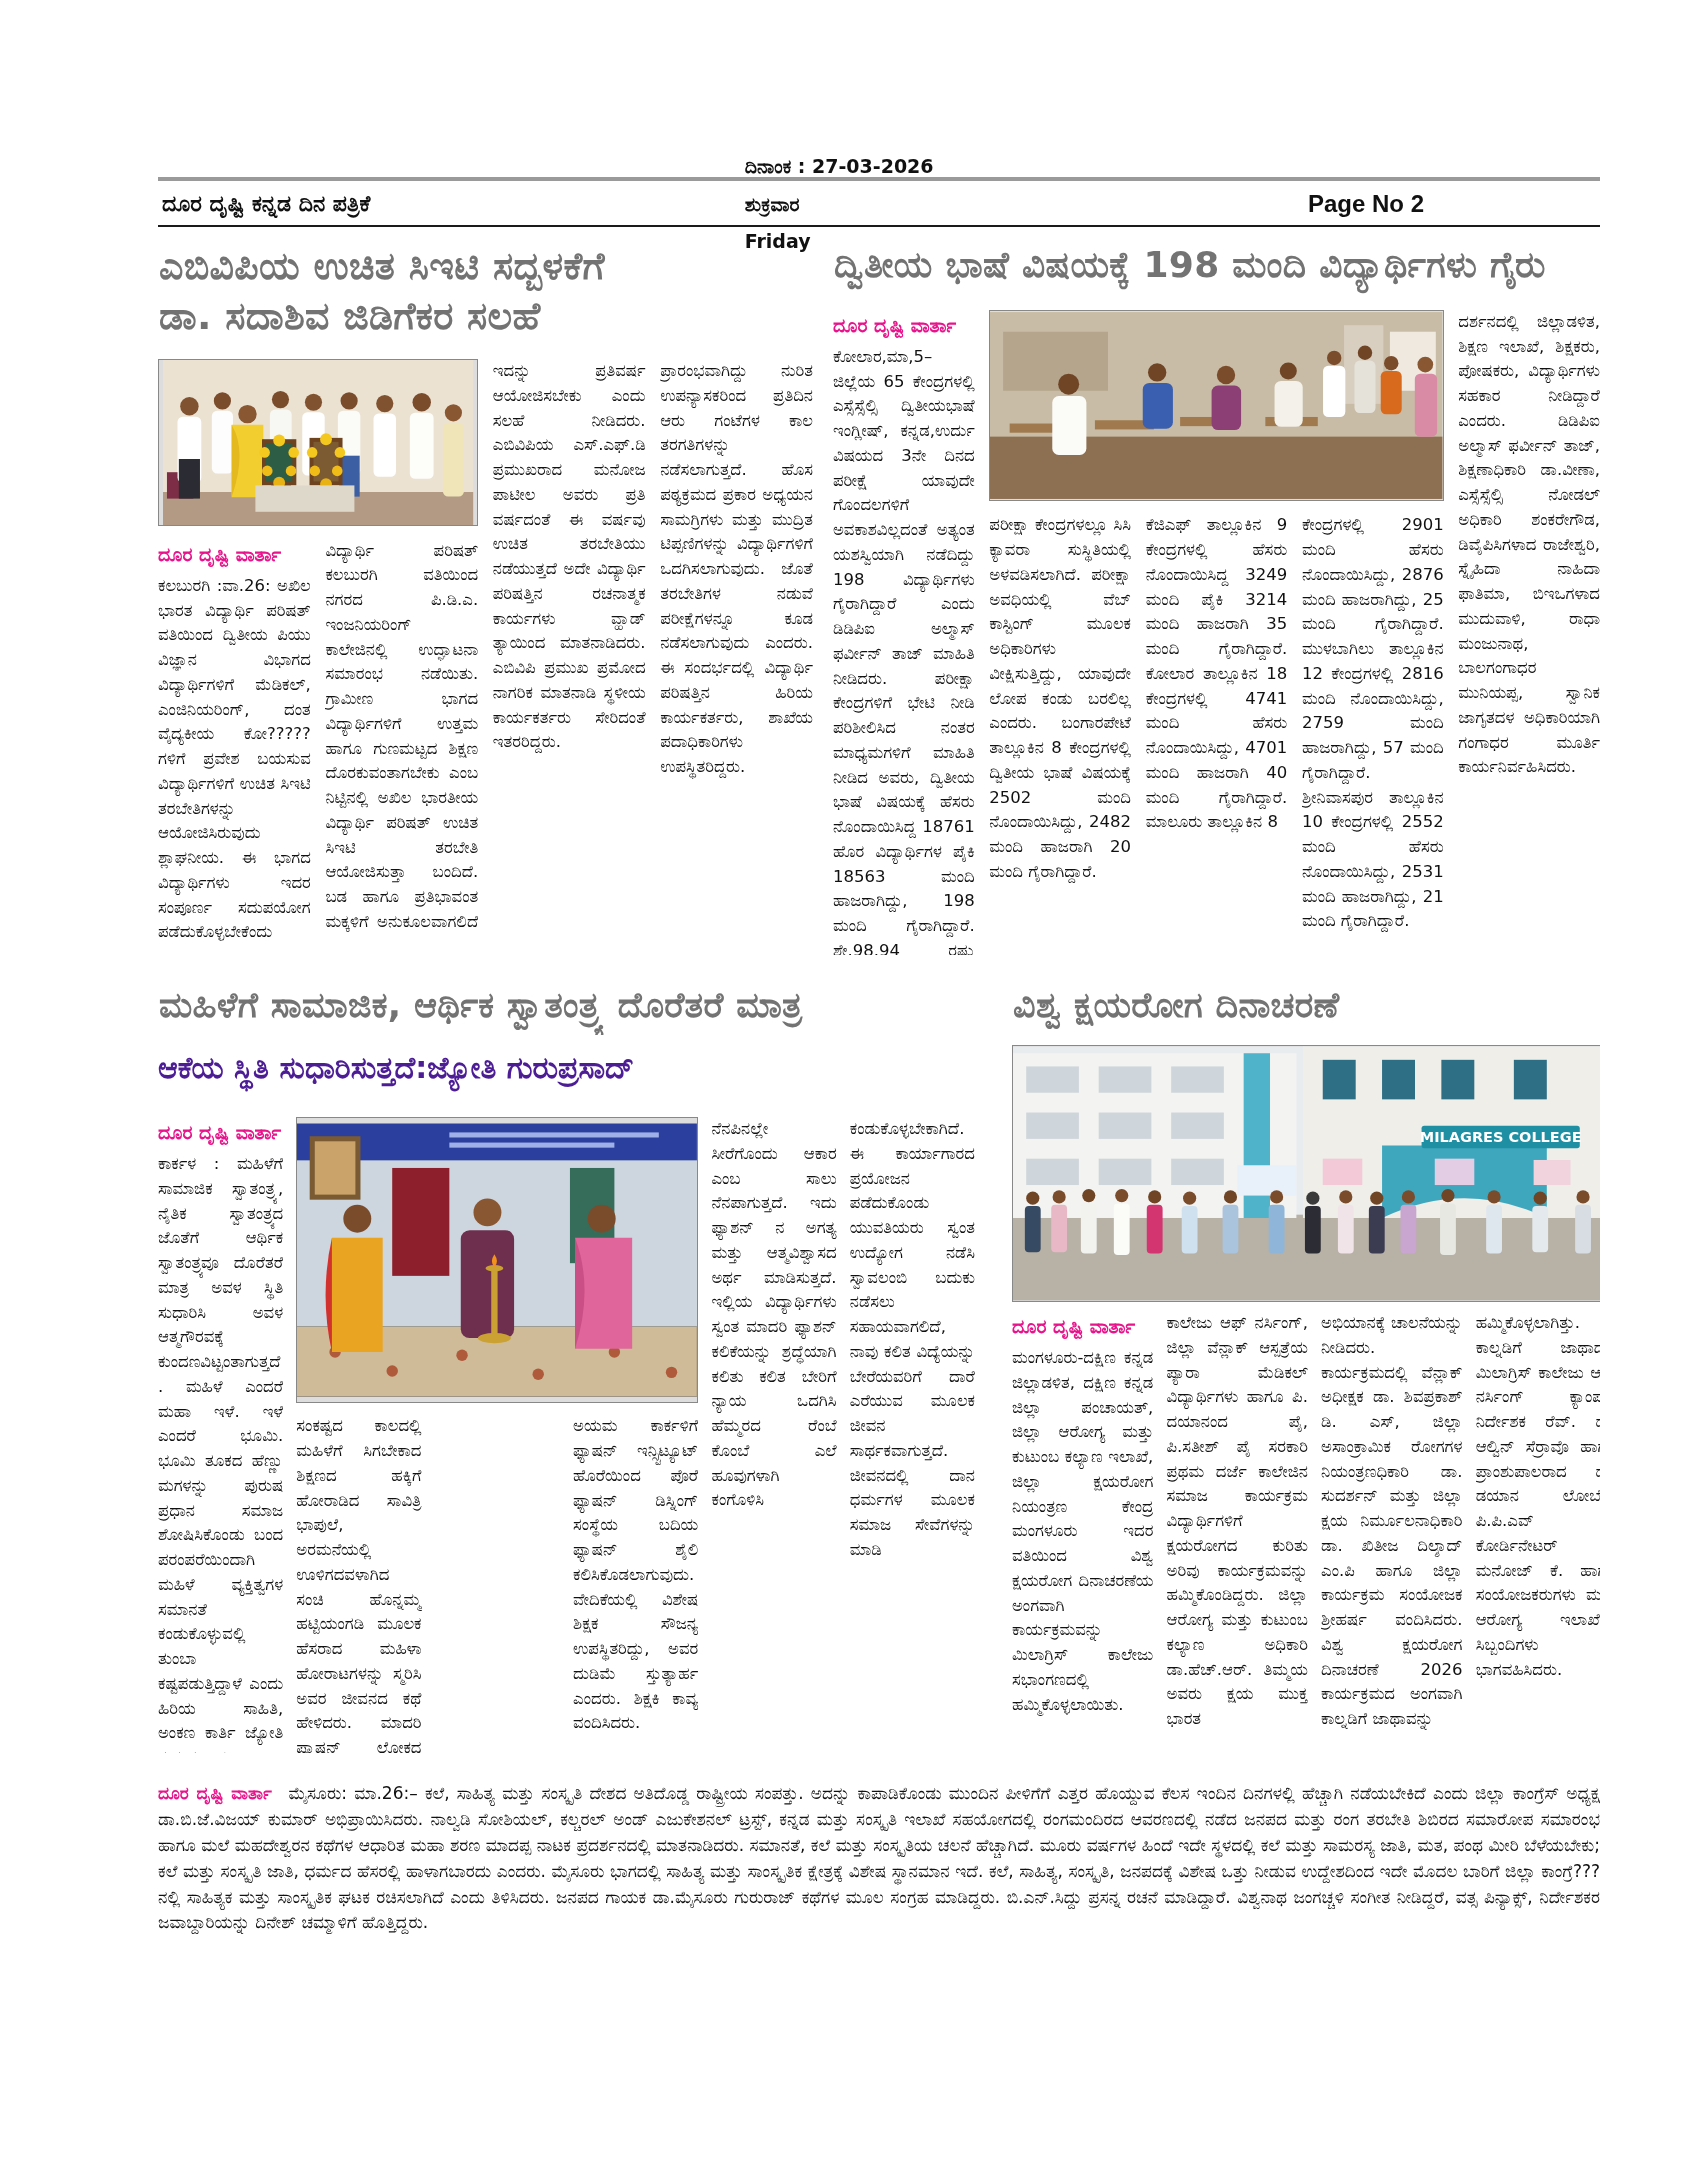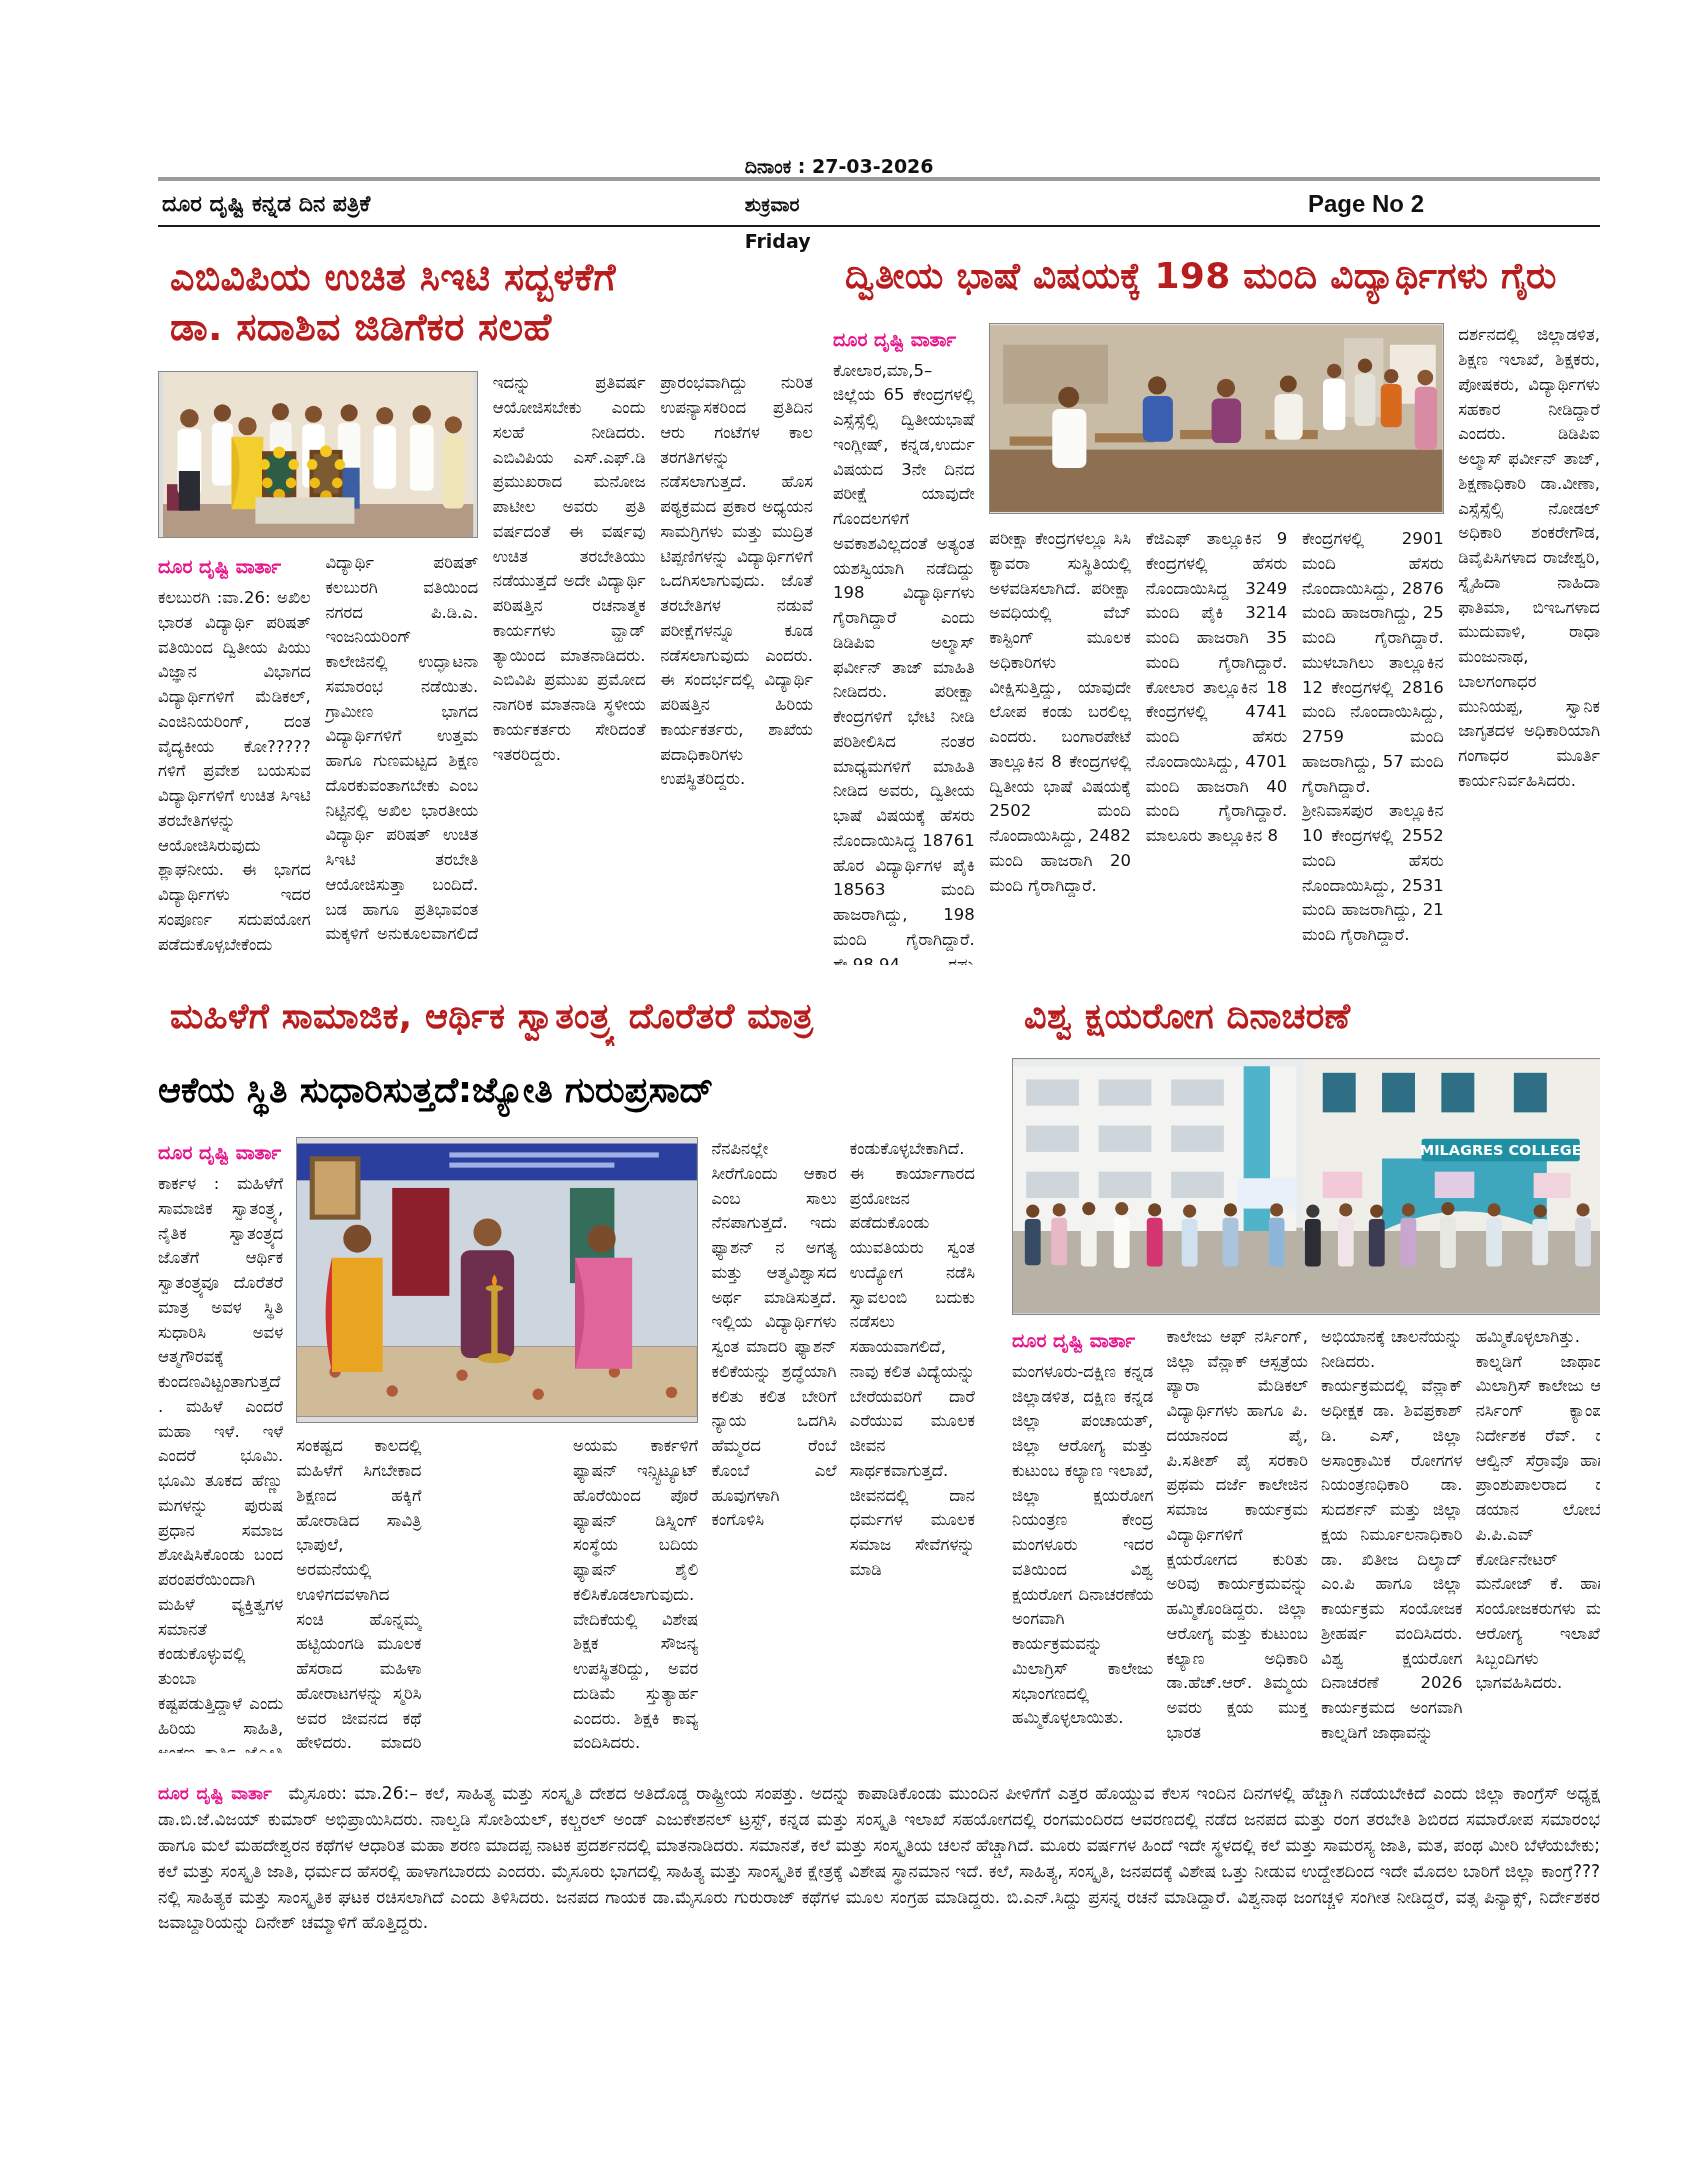--- a/index.html
+++ b/index.html
@@ -12,21 +12,21 @@
   
   .masthead{
     border-top:4.6px solid #9a9a9a;border-bottom:2.6px solid #1a1a1a;
     display:flex;align-items:center;justify-content:space-between;
     padding:6.6px 4px 5.3px 4px;height:32px;
   }
   .masthead .paper{font-weight:bold;font-size:22px;}
   .masthead .dateline{font-weight:bold;font-size:19px;display:flex;gap:14.6px;flex-direction:column;}
   .masthead .pageno{font-family:Liberation Sans, sans-serif;font-weight:bold;font-size:24px;padding-right:172px;}
   
-  .hl{font-weight:800;color:#b91c1c;letter-spacing:0.3px;line-height:1.3;margin:12px;overflow:hidden;}
+  .hl{font-weight:800;color:#737373;letter-spacing:0.3px;line-height:1.3;margin:1px;overflow:hidden;}
   .byline{color:#e8148c;font-weight:bold;font-size:19px;margin:1.3px 0 5.3px 0;}
   .col{font-size:16.5px;line-height:1.5;text-align:justify;overflow:hidden;
        word-break:break-word;}
   .photo{background:#ddd;border:0.7px solid #888;overflow:hidden;}
   .photo svg{display:block;width:100%;height:100%;}
   
   .bandA{display:flex;gap:20px;margin-top:14.6px;height:724px;overflow:hidden;}
   .story1{width:655px;flex:none;}
   .story1 .hl{font-size:38px;height:106px;}
   .s1-grid{display:grid;grid-template-columns:repeat(4,1fr);gap:14.6px;
@@ -43,21 +43,21 @@
   .s2-c1{grid-column:1;grid-row:1/3;}
   .s2-photo{grid-column:2/5;grid-row:1;height:189px;}
   .s2-c2{grid-column:2;grid-row:2;}
   .s2-c3{grid-column:3;grid-row:2;}
   .s2-c4{grid-column:4;grid-row:2;}
   .s2-c5{grid-column:5;grid-row:1/3;}
   
   .bandB{display:flex;gap:37px;margin-top:17px;height:771px;overflow:hidden;}
   .bb-left{width:817px;flex:none;}
   .bb-left .hl{font-size:35px;height:52px;white-space:nowrap;}
-  .bb-left .hl2{font-size:35px;height:56px;white-space:nowrap;font-weight:800;color:#000000;margin:24px 0 0 0;overflow:hidden;}
+  .bb-left .hl2{font-size:30px;height:56px;white-space:nowrap;font-weight:800;color:#4c1d95;margin:15px 0 0 0;overflow:hidden;}
   .s3-grid{display:grid;grid-template-columns:repeat(6,1fr);gap:13.2px;
            grid-template-rows:284px 1fr;height:638px;margin-top:10.6px;overflow:hidden;}
   .s3-c1{grid-column:1;grid-row:1/3;}
   .s3-photo{grid-column:2/5;grid-row:1;height:284px;}
   .s3-c2{grid-column:2;grid-row:2;}
   .s3-c3{grid-column:3;grid-row:2;}
   .s3-c4{grid-column:4;grid-row:2;}
   .s3-c5{grid-column:5;grid-row:1/3;}
   .s3-c6{grid-column:6;grid-row:1/3;}
   .bb-right{width:605px;flex:none;}

